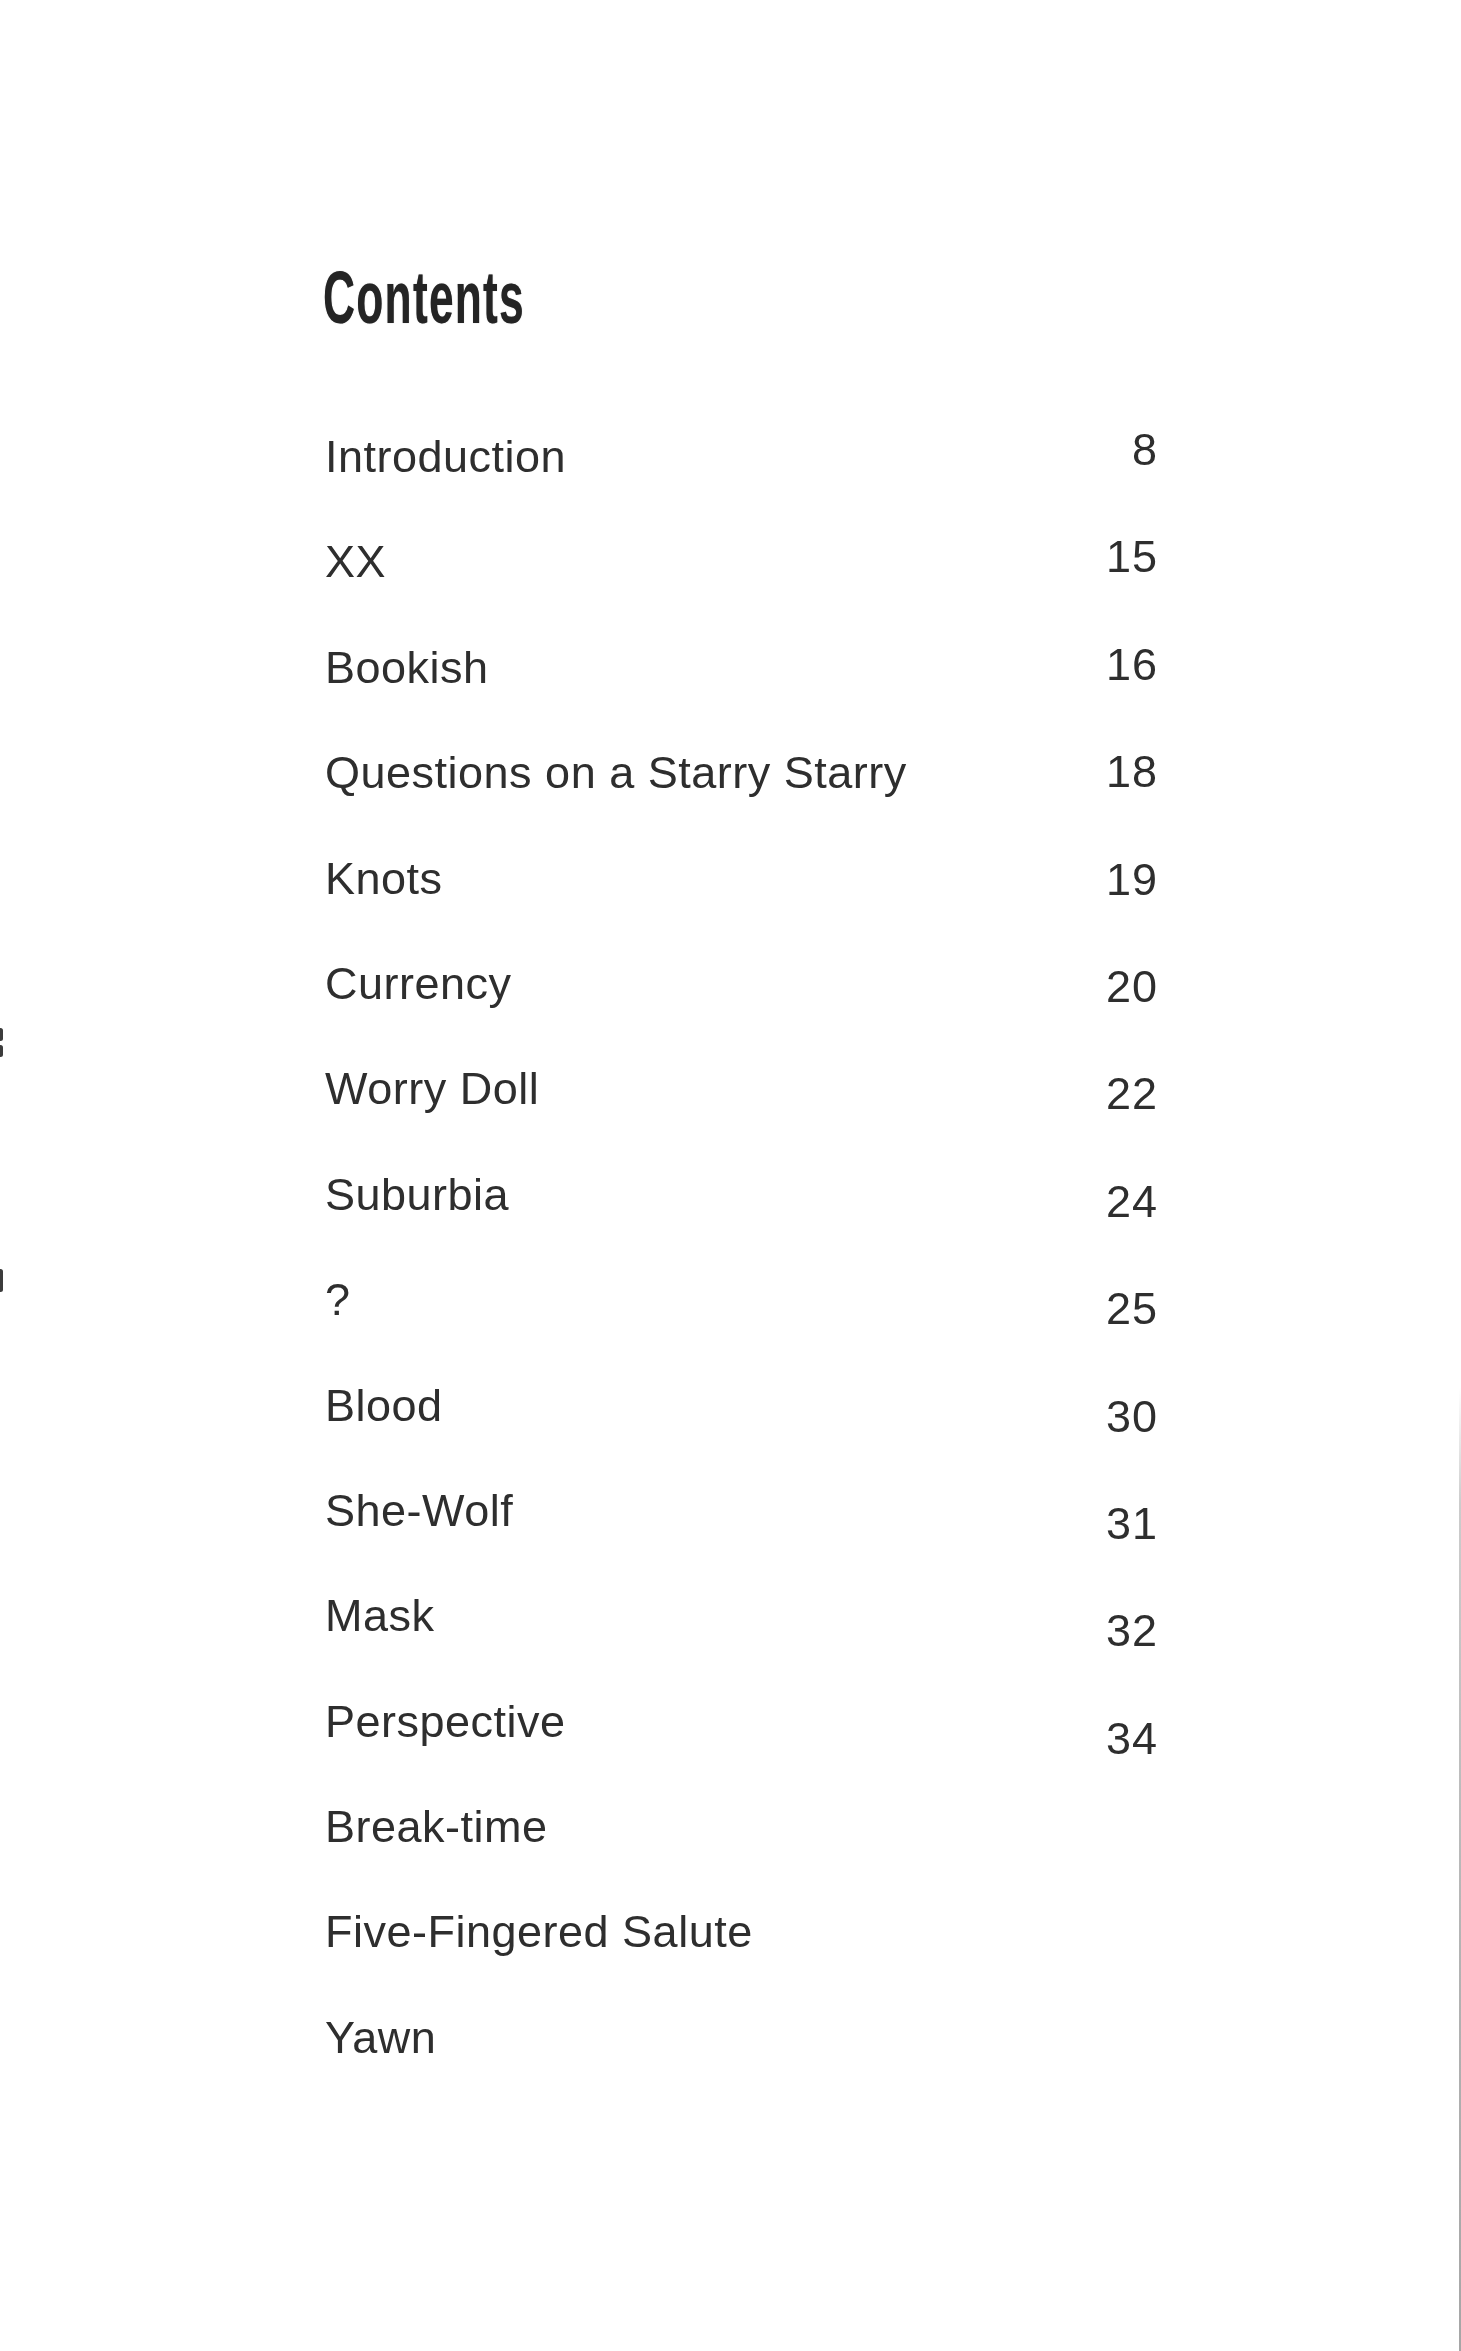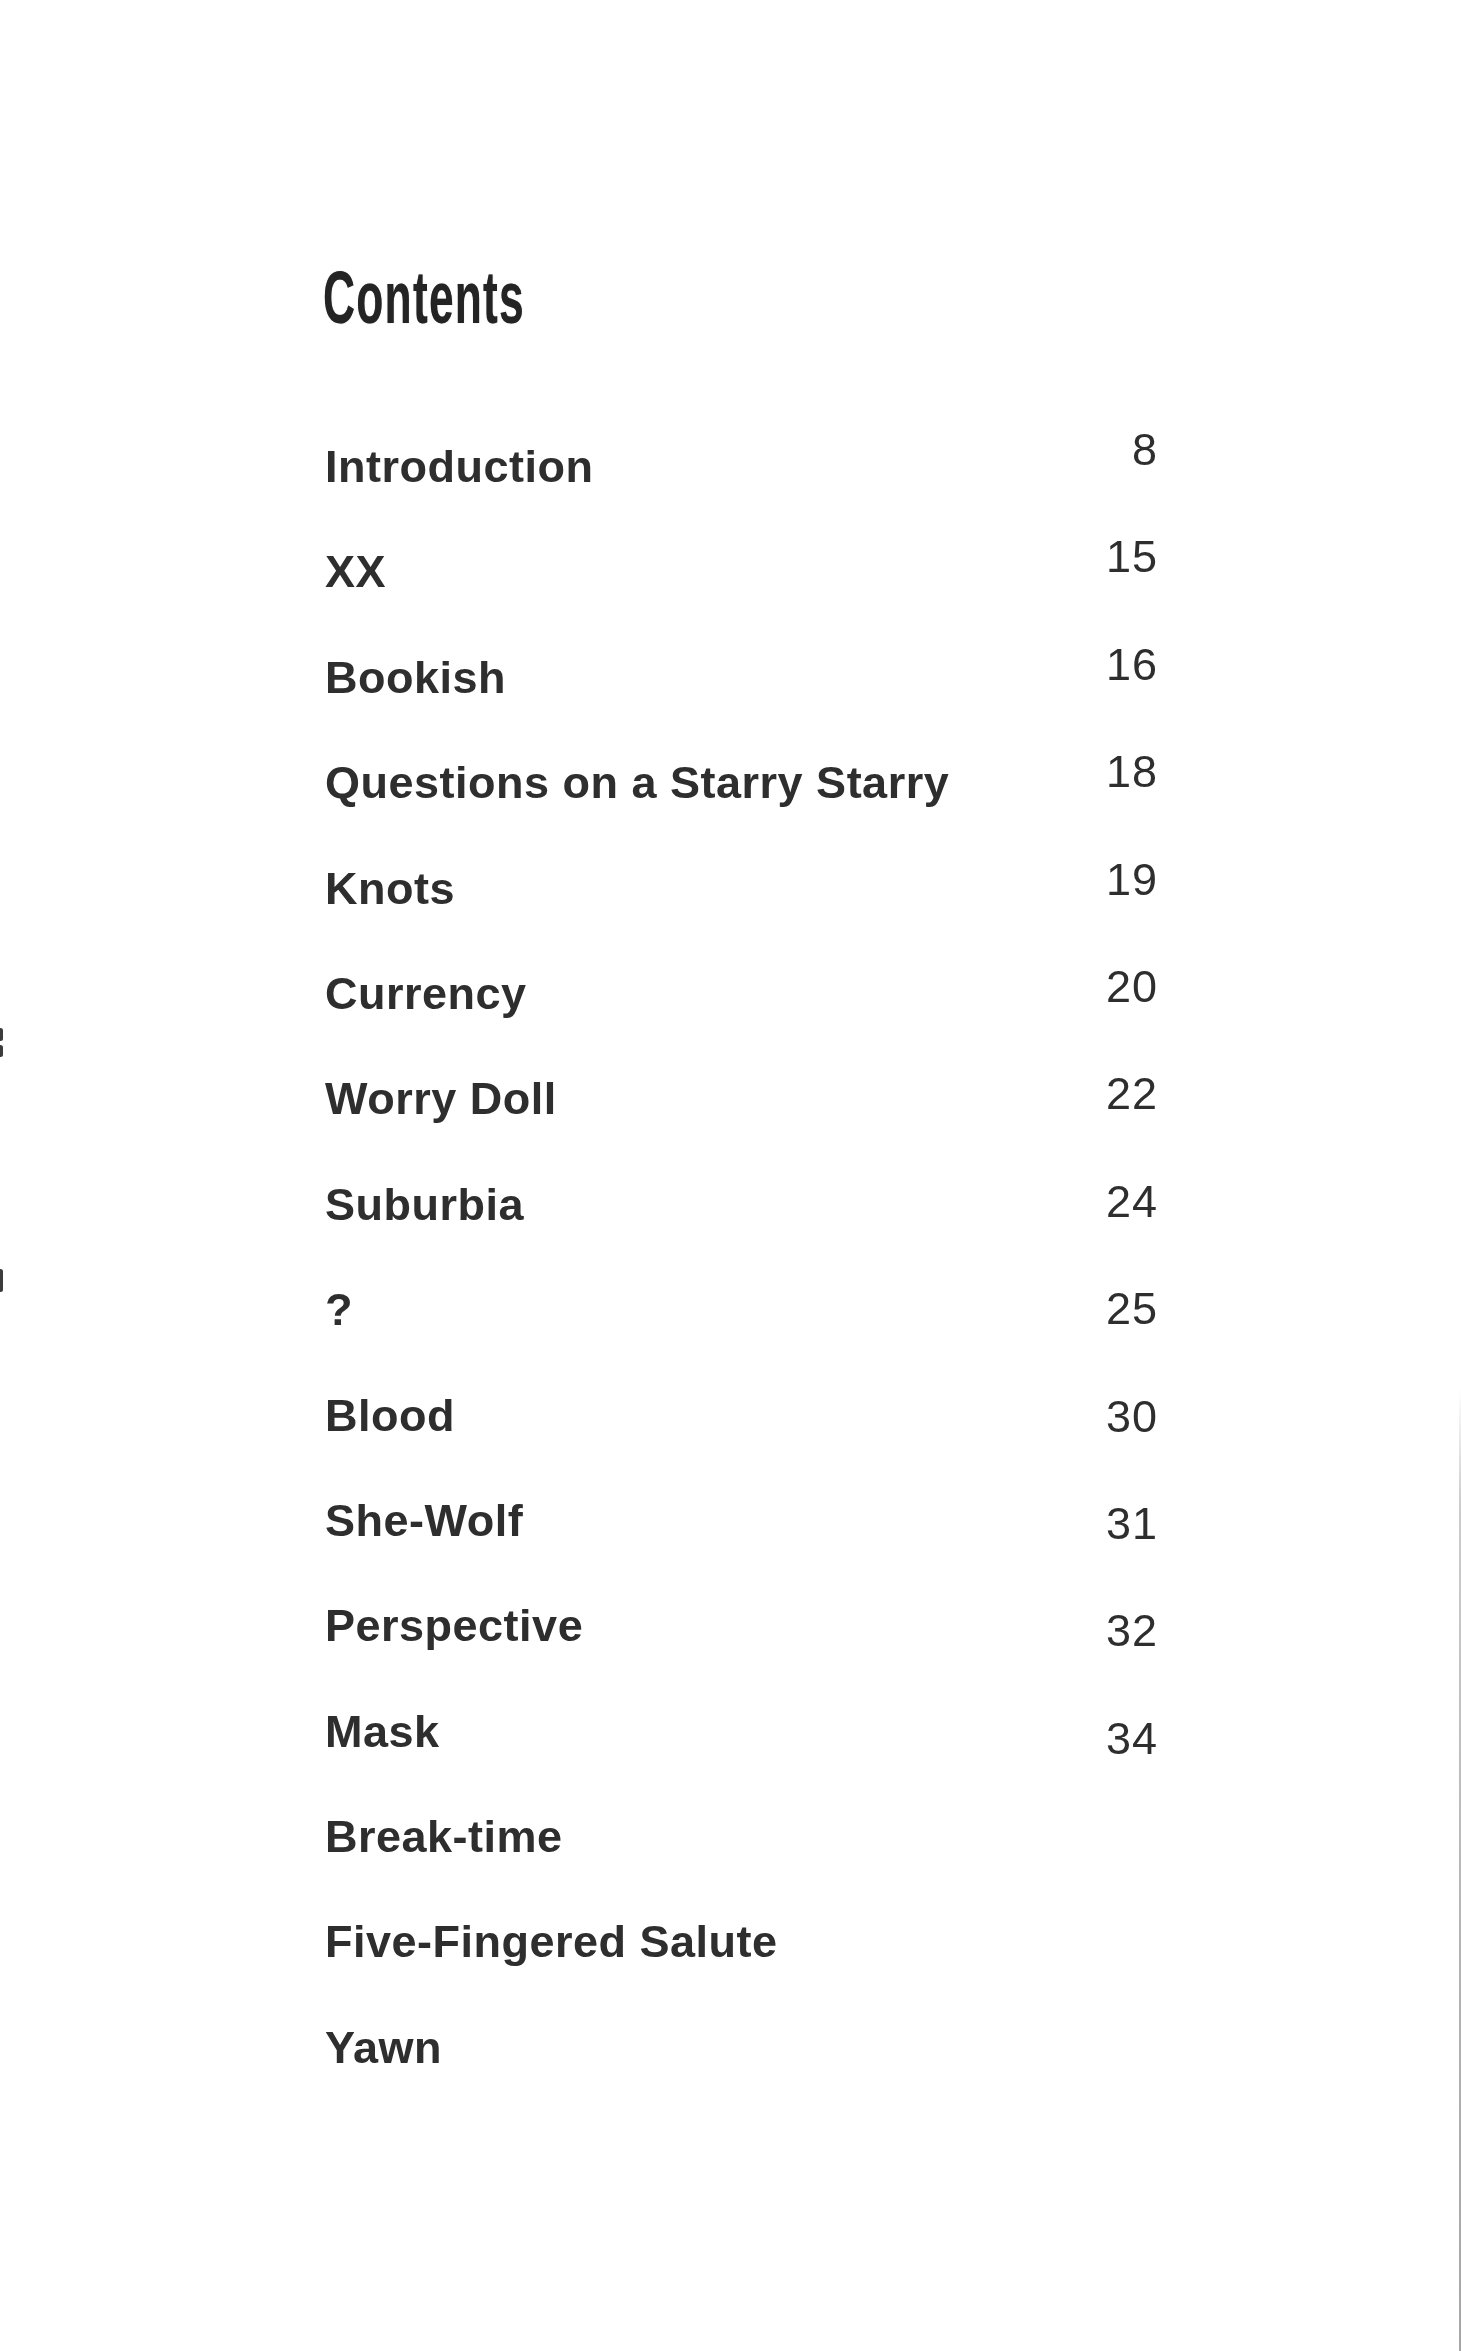--- a/index.html
+++ b/index.html
@@ -29,23 +29,23 @@
     letter-spacing: 2px;
     transform: scaleX(0.60);
     transform-origin: left top;
     text-shadow: 0 0 1px rgba(40,40,40,0.55);
     white-space: nowrap;
   }
   
   .titles-col {
     position: absolute;
     left: 325px;
-    top: 414px;
+    top: 404px;
     font-size: 45px;
-    font-weight: 700;
+    font-weight: 400;
     color: #2e2e2e;
   }
   .toc-title {
     height: 105.4px;
     line-height: 105.4px;
     white-space: nowrap;
     letter-spacing: 0.5px;
   }
   
   .numbers-col {
@@ -96,22 +96,22 @@
       <div class="toc-title">XX</div>
       <div class="toc-title">Bookish</div>
       <div class="toc-title">Questions on a Starry Starry</div>
       <div class="toc-title">Knots</div>
       <div class="toc-title">Currency</div>
       <div class="toc-title">Worry Doll</div>
       <div class="toc-title">Suburbia</div>
       <div class="toc-title">?</div>
       <div class="toc-title">Blood</div>
       <div class="toc-title">She-Wolf</div>
+      <div class="toc-title">Mask</div>
       <div class="toc-title">Perspective</div>
-      <div class="toc-title">Mask</div>
       <div class="toc-title">Break-time</div>
       <div class="toc-title">Five-Fingered Salute</div>
       <div class="toc-title">Yawn</div>
     </div>
 
   <div class="numbers-col">
       <div class="toc-num">8</div>
       <div class="toc-num">15</div>
       <div class="toc-num">16</div>
       <div class="toc-num">18</div>

